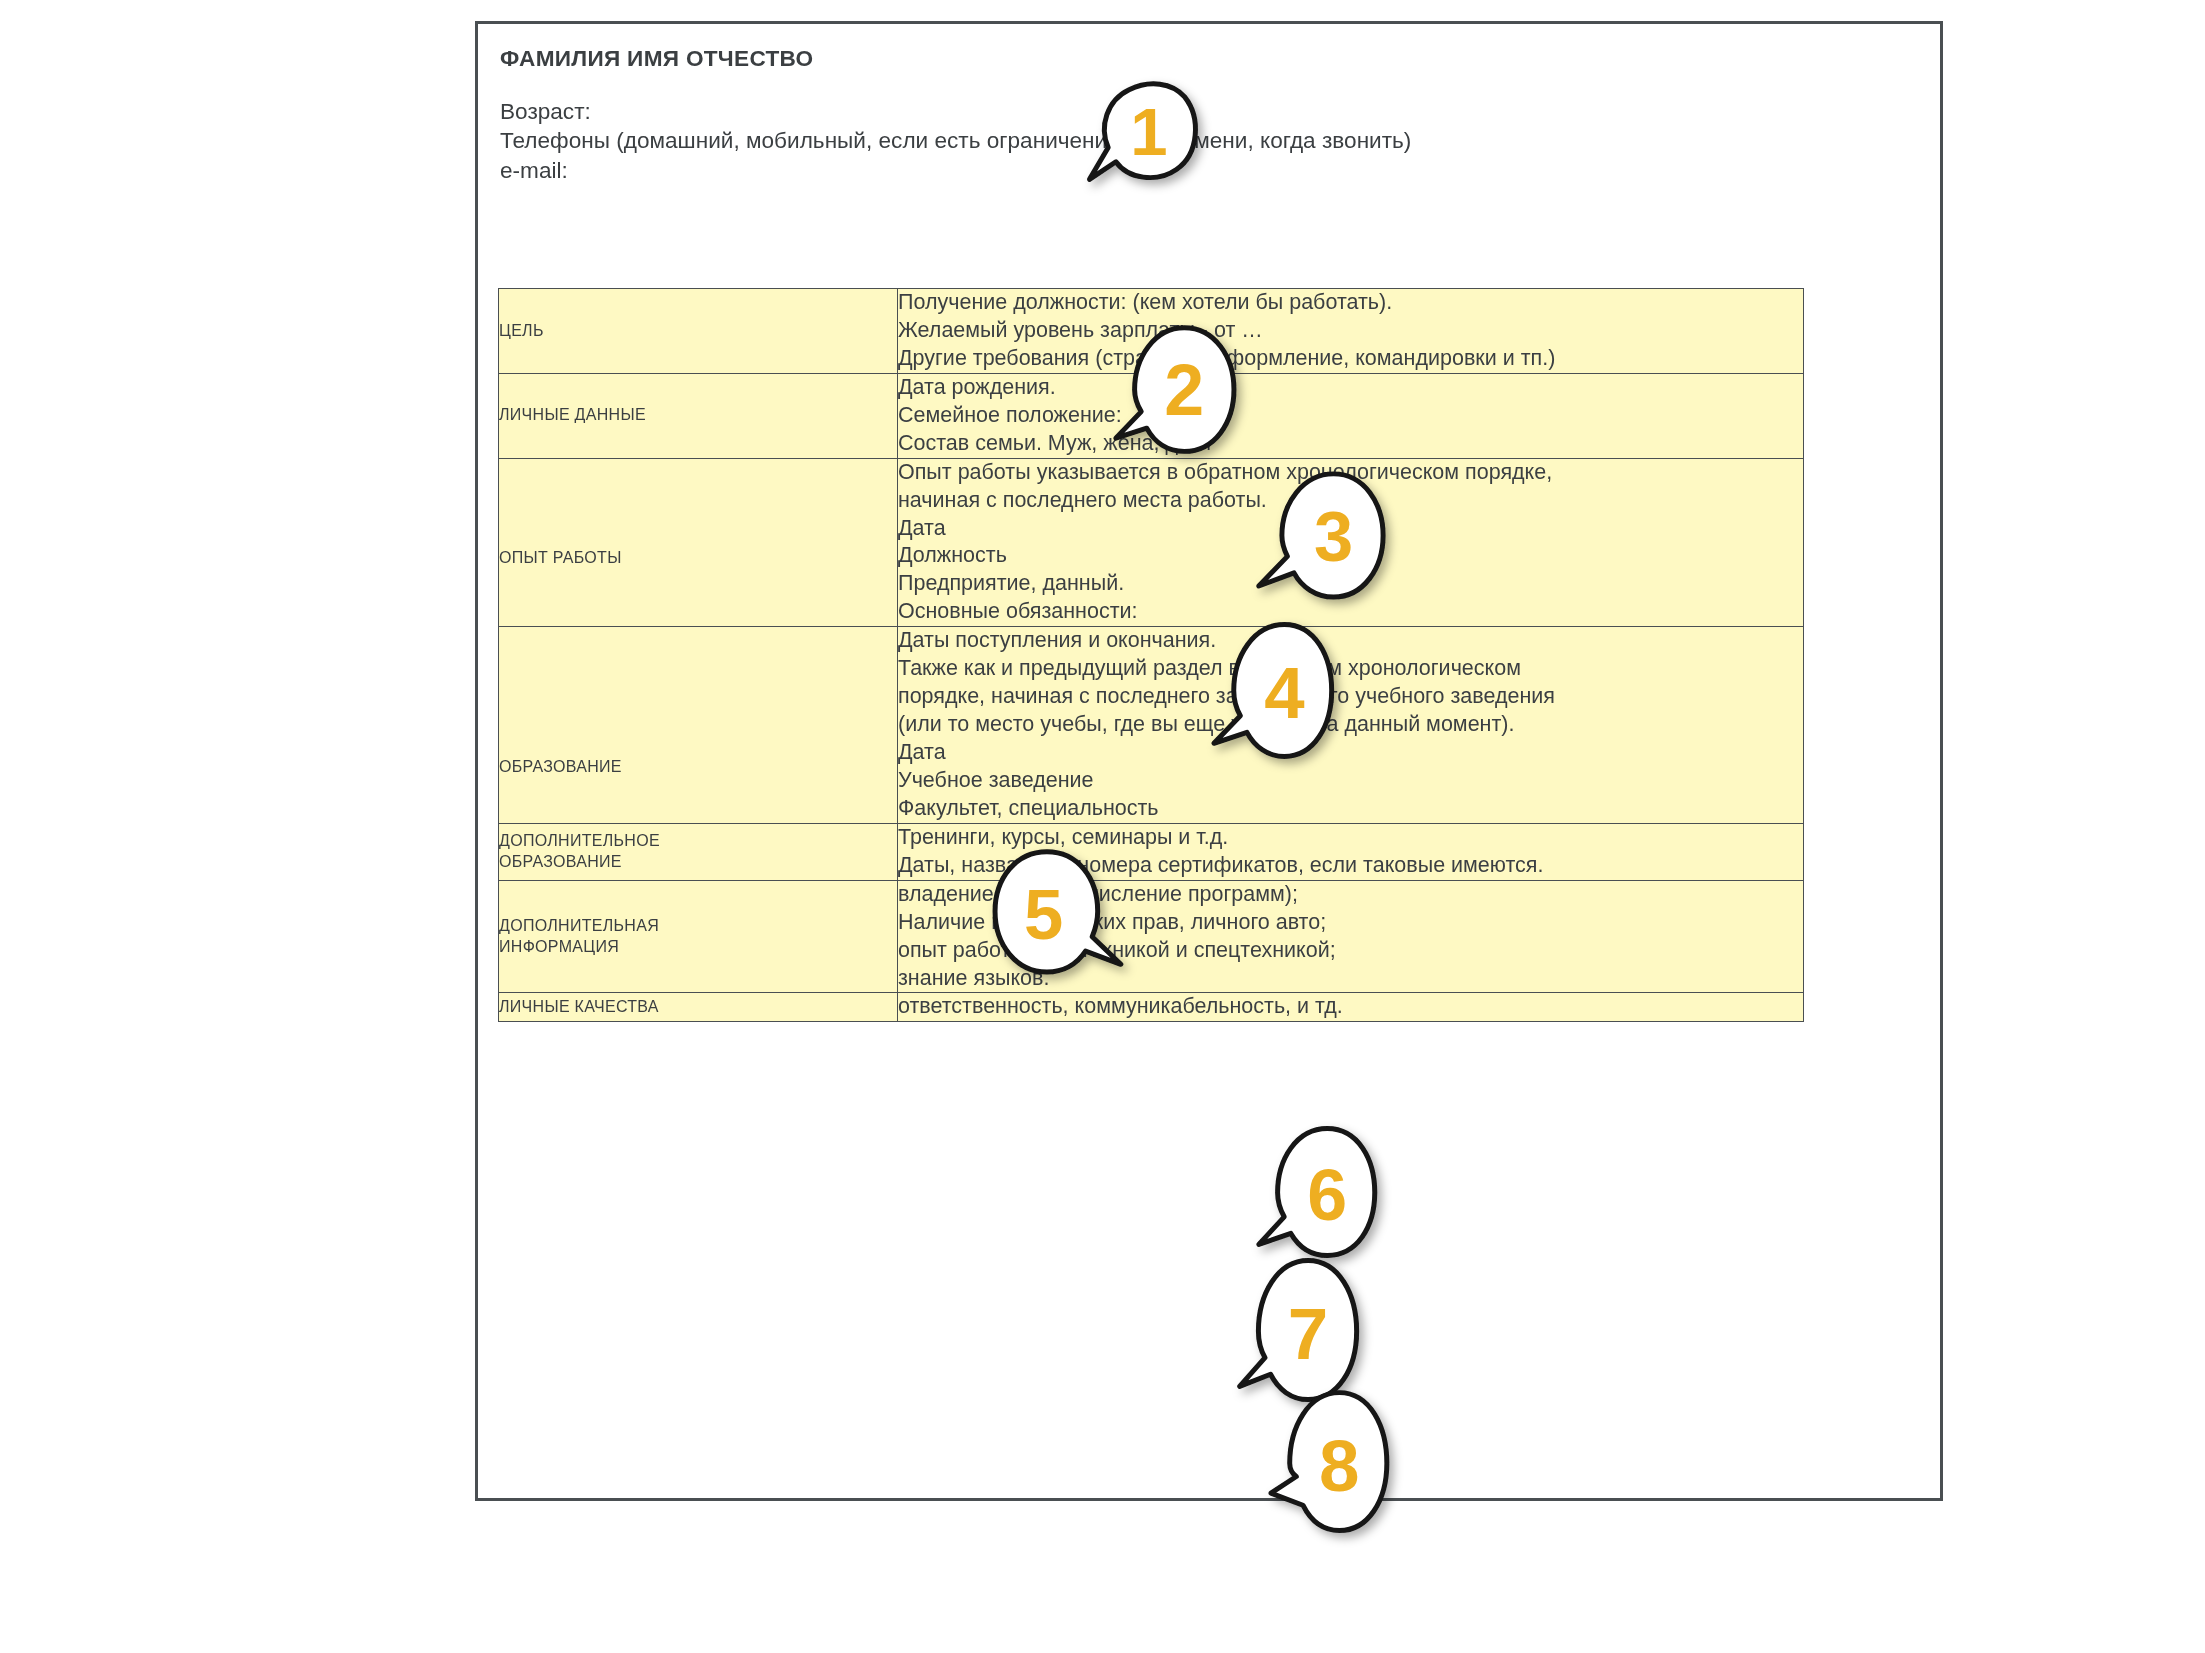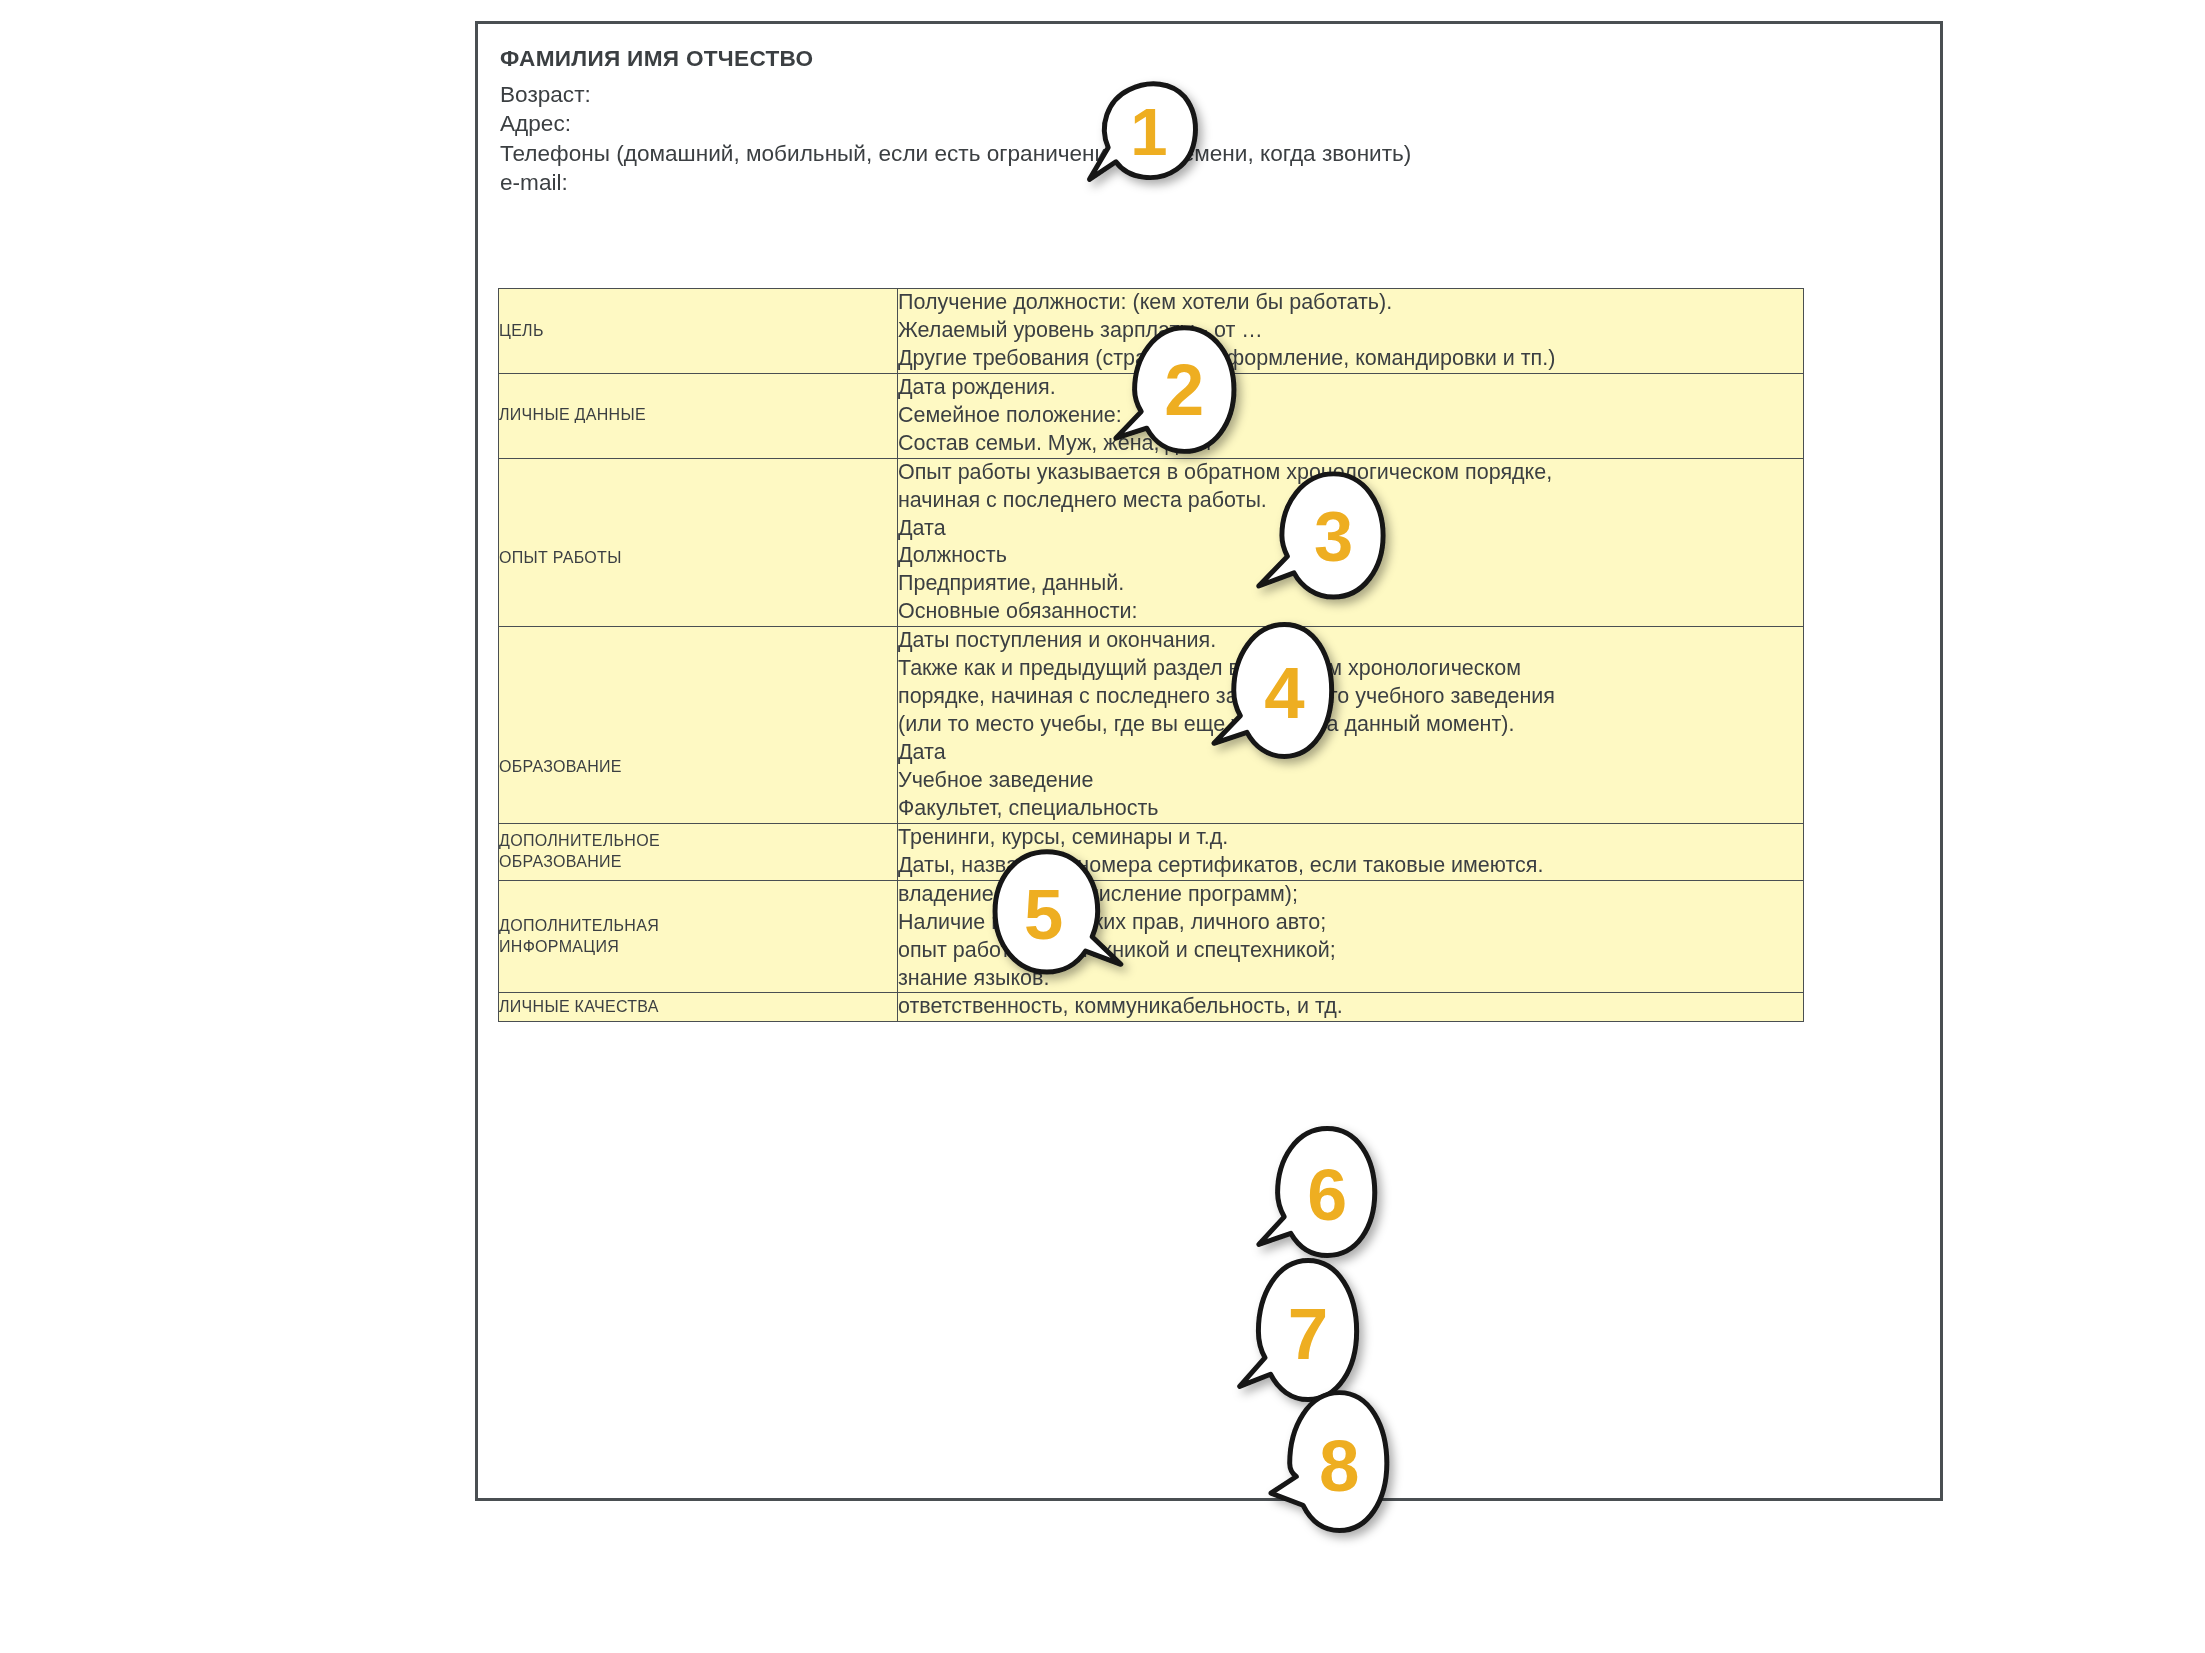--- a/index.html
+++ b/index.html
@@ -42,21 +42,21 @@
     line-height: 1.1;
     white-space: nowrap;
   }
   .header-line {
     font-size: 22.6px;
     color: #3b3f42;
     line-height: 1.30;
     white-space: nowrap;
   }
   #header-contact-lines {
-    margin-top: 8px;
+    margin-top: 25px;
   }
 
   
   #resume-table {
     position: absolute;
     left: 20px;
     top: 264px;
     width: 1306px;
     border-collapse: collapse;
     table-layout: fixed;
@@ -121,21 +121,20 @@
 </style>
 </head>
 <body>
 
 <div id="page-sheet">
 
   <div id="header-block">
     <div id="header-name">ФАМИЛИЯ ИМЯ ОТЧЕСТВО</div>
     <div id="header-contact-lines">
       <div class="header-line">Возраст:</div>
-      <div class="header-line">Адрес:</div>
       <div class="header-line">Телефоны (домашний, мобильный, если есть ограничение по времени, когда звонить)</div>
       <div class="header-line">e-mail:</div>
     </div>
   </div>
 
   <table id="resume-table">
     <tbody>
 
       <tr class="row-goal">
         <td class="label-cell">

